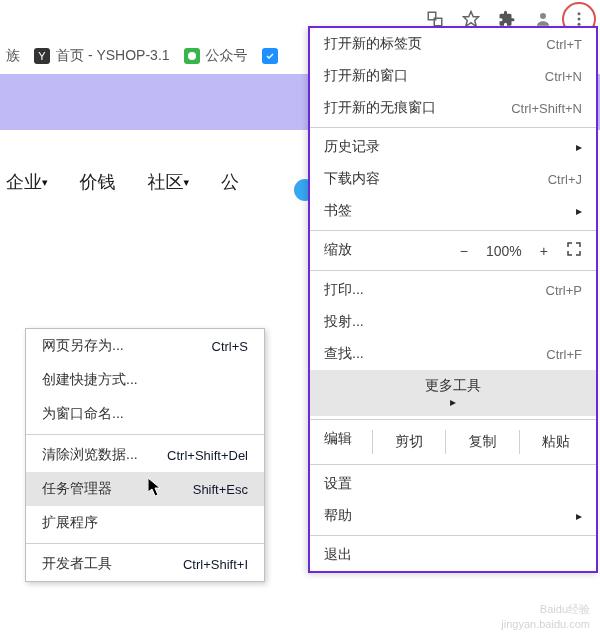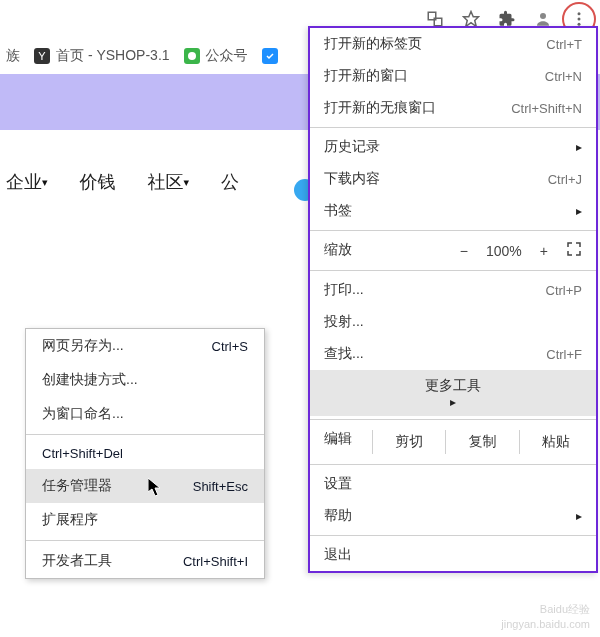--- a/index.html
+++ b/index.html
@@ -252,20 +252,21 @@
     <span class="short">Ctrl+S</span>
   </div>
   <div class="row">
     <span>创建快捷方式...</span>
   </div>
   <div class="row">
     <span>为窗口命名...</span>
   </div>
   <div class="sep"></div>
   <div class="row">
+    <span>清除浏览数据...</span>
     <span class="short">Ctrl+Shift+Del</span>
   </div>
   <div class="row highlight">
     <span>任务管理器</span>
     <span class="short">Shift+Esc</span>
   </div>
   <div class="row">
     <span>扩展程序</span>
   </div>
   <div class="sep"></div>

